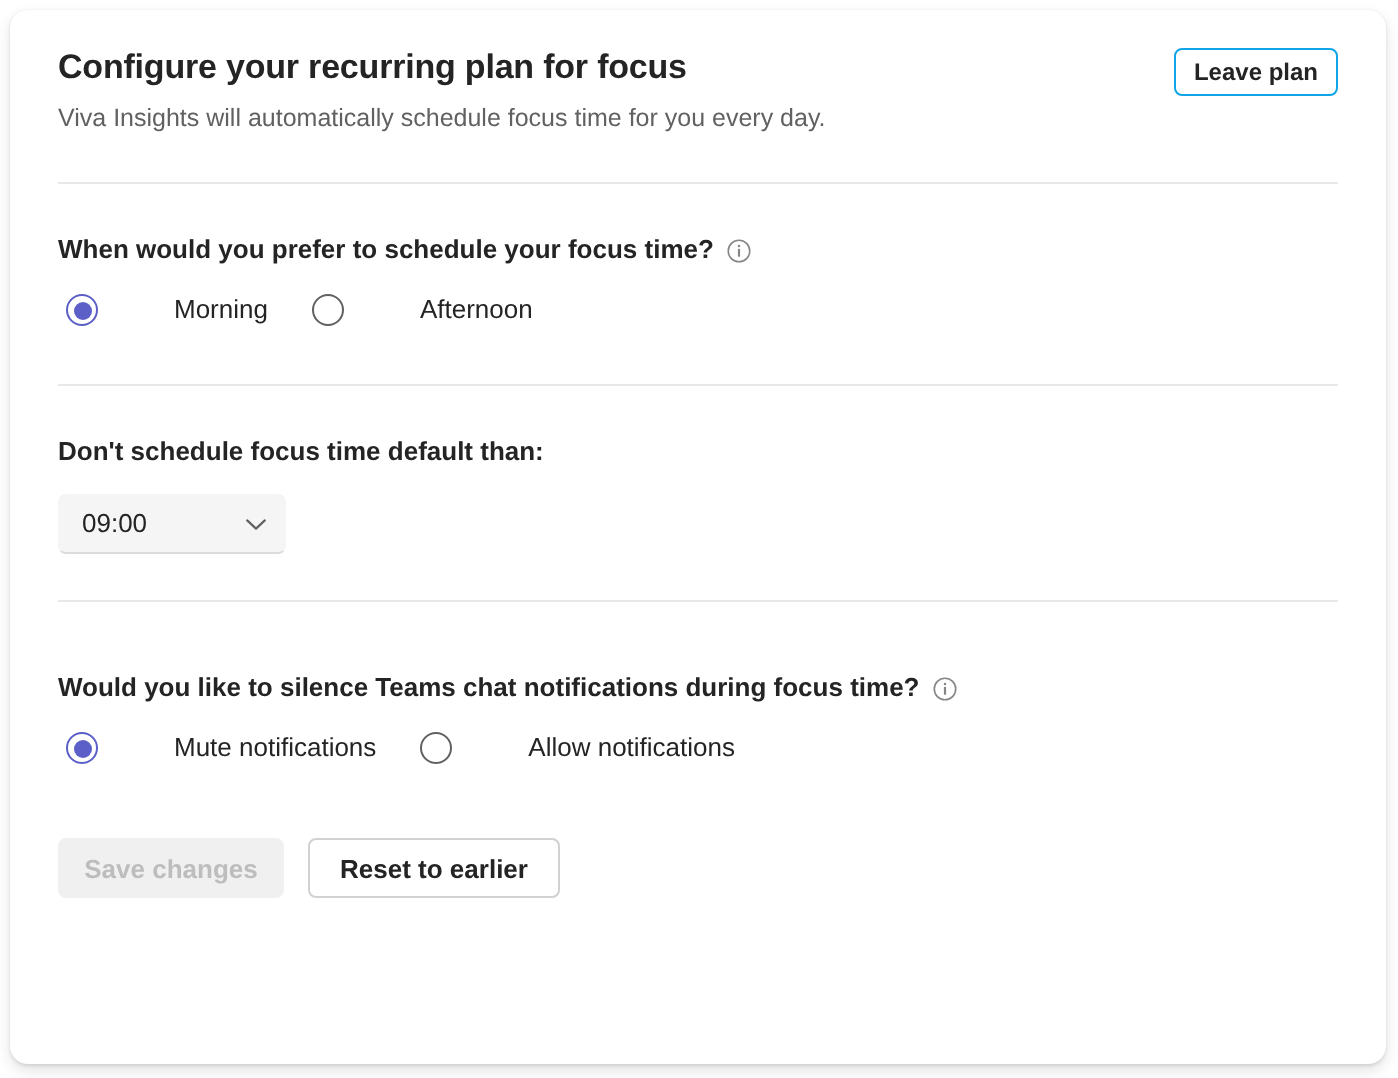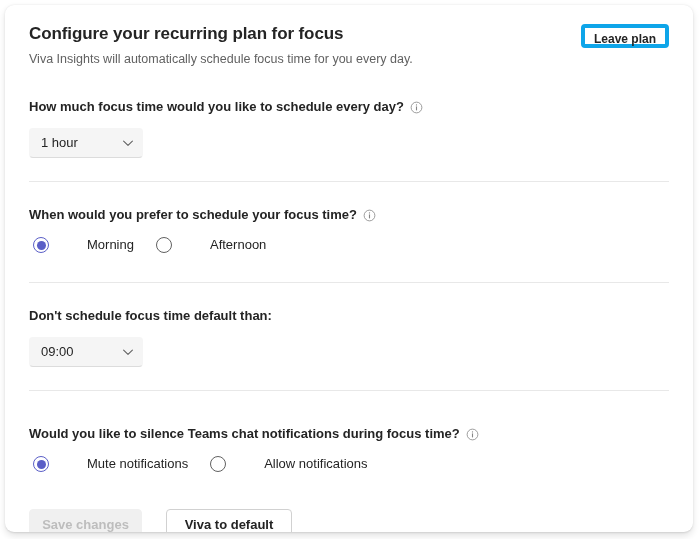--- a/index.html
+++ b/index.html
@@ -55,21 +55,21 @@
     line-height: 18px;
     margin: 5px 0 0 0;
   }
   .leave-plan-btn {
     position: absolute;
     right: 0;
     top: 19px;
     height: 24px;
     padding: 0 9px;
     background: #ffffff;
-    border: 4px solid #0ea5e9;
+    border: 1px solid #0ea5e9;
     border-radius: 4px;
     font-family: "Liberation Sans", sans-serif;
     font-size: 12px;
     font-weight: 600;
     color: #242424;
     cursor: pointer;
     line-height: 22px;
     white-space: nowrap;
   }
 
@@ -171,21 +171,21 @@
   .radio-label {
     font-size: 13px;
     color: #242424;
     margin-left: 8px;
     line-height: 18px;
   }
 
   
   .footer {
     display: flex;
-    gap: 24px;
+    gap: 12px;
   }
   .btn {
     height: 30px;
     border-radius: 4px;
     font-family: "Liberation Sans", sans-serif;
     font-size: 13px;
     font-weight: 600;
     line-height: 28px;
     box-sizing: border-box;
     white-space: nowrap;
@@ -210,40 +210,20 @@
 
 <div class="card">
   <div class="inner">
 
     <div class="header">
       <div class="page-title">Configure your recurring plan for focus</div>
       <div class="page-subtitle">Viva Insights will automatically schedule focus time for you every day.</div>
       <button class="leave-plan-btn">Leave plan</button>
     </div>
 
-    <div class="section" style="margin-top:30px;">
-      <div class="question-row">
-        <span class="question">How much focus time would you like to schedule every day?</span>
-        <span class="info-icon">
-          <svg viewBox="0 0 16 16" width="13" height="13" aria-hidden="true">
-            <circle cx="8" cy="8" r="6.6" fill="none" stroke="#868686" stroke-width="1"></circle>
-            <circle cx="8" cy="4.9" r="0.78" fill="#868686"></circle>
-            <rect x="7.32" y="6.6" width="1.36" height="5" rx="0.6" fill="#868686"></rect>
-          </svg>
-        </span>
-      </div>
-      <div class="dropdown">
-        <span class="dropdown-value">1 hour</span>
-        <span>
-          <svg class="chev" viewBox="0 0 12 12" aria-hidden="true">
-            <path d="M1.6 4.2 L6 8.3 L10.4 4.2" fill="none" stroke="#616161" stroke-width="1.1" stroke-linecap="round" stroke-linejoin="round"></path>
-          </svg>
-        </span>
-      </div>
-    </div>
 
     <hr class="divider" style="margin-top:23px;">
 
     <div class="section" style="margin-top:24px;">
       <div class="question-row">
         <span class="question">When would you prefer to schedule your focus time?</span>
         <span class="info-icon">
           <svg viewBox="0 0 16 16" width="13" height="13" aria-hidden="true">
             <circle cx="8" cy="8" r="6.6" fill="none" stroke="#868686" stroke-width="1"></circle>
             <circle cx="8" cy="4.9" r="0.78" fill="#868686"></circle>
@@ -299,17 +279,17 @@
         </label>
         <label class="radio-option">
           <span class="radio-mark off"></span>
           <span class="radio-label">Allow notifications</span>
         </label>
       </div>
     </div>
 
     <div class="footer" style="margin-top:36px;">
       <button class="btn btn-save" disabled="">Save changes</button>
-      <button class="btn btn-reset">Viva to default</button>
+      <button class="btn btn-reset">Reset to earlier</button>
     </div>
 
   </div>
 </div>
 
 </body></html>

